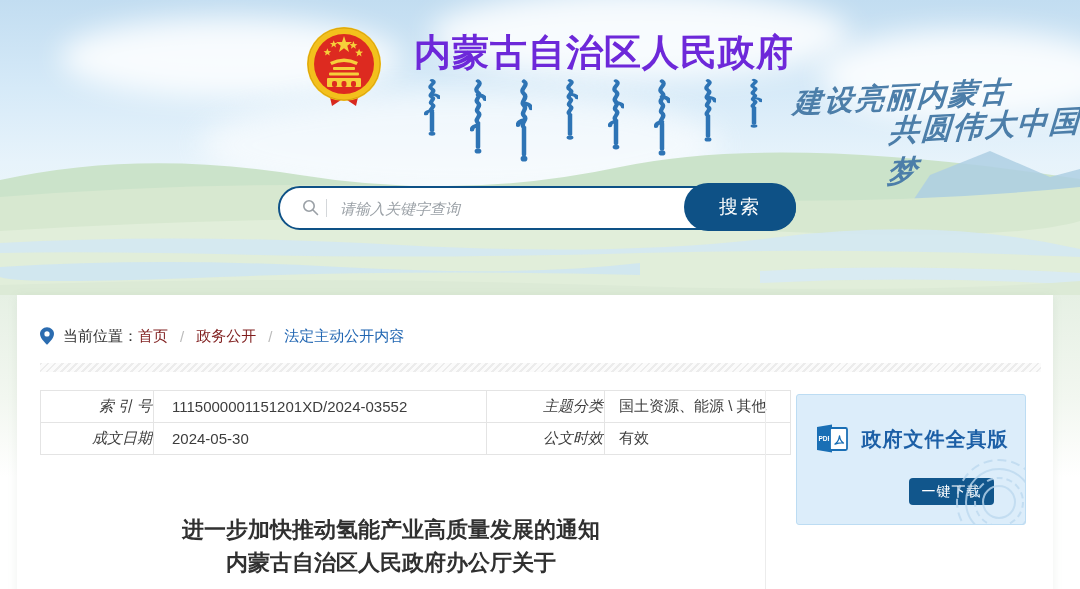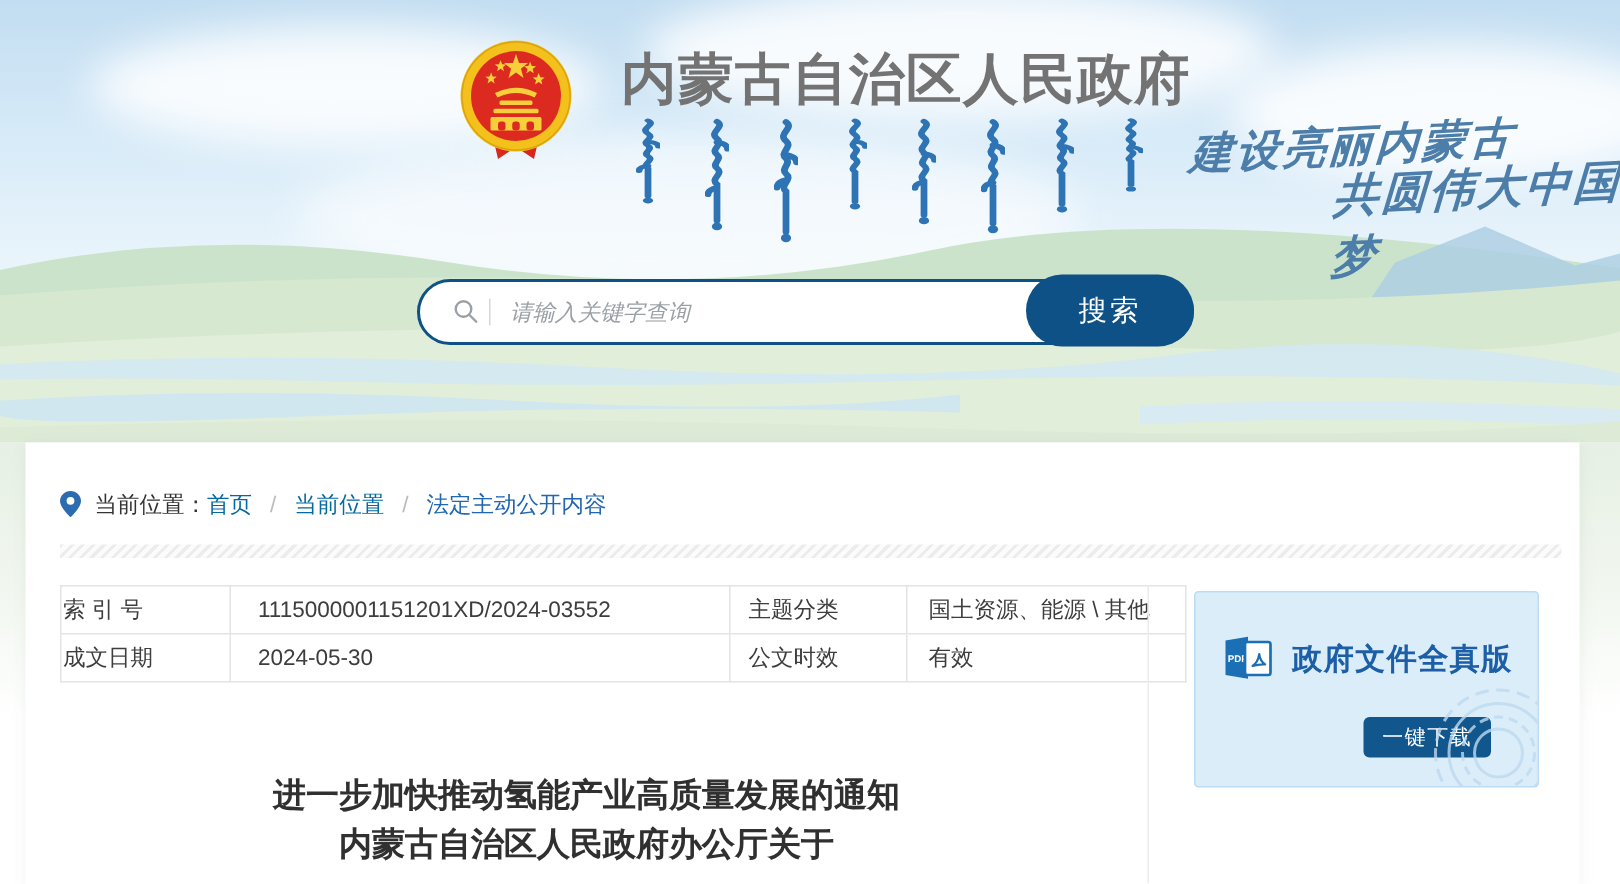--- a/index.html
+++ b/index.html
@@ -15,21 +15,21 @@
   .c1{left:60px;top:18px;width:340px;height:80px;}
   .c2{left:430px;top:-10px;width:420px;height:90px;}
   .c3{left:820px;top:30px;width:300px;height:90px;}
   .c4{left:200px;top:90px;width:520px;height:110px;opacity:.7;}
   .landscape{position:absolute;left:0;bottom:0;width:1080px;height:160px;}
   .below-bg{position:absolute;left:0;top:295px;width:1080px;height:294px;
     background:linear-gradient(180deg,#e6f0e4 0%,#f2f7f0 35%,#ffffff 62%);}
   
   .emblem{position:absolute;left:304px;top:24px;}
   .site-title{position:absolute;left:414px;top:28px;font-size:37px;font-weight:bold;
-    color:#737373;letter-spacing:1px;cursor:pointer;font-family:Liberation Serif, serif;}
+    color:#6d28d9;letter-spacing:1px;cursor:pointer;font-family:Liberation Serif, serif;}
   .mongolian{position:absolute;left:422px;top:78px;width:360px;height:90px;}
   .mongolian svg{position:absolute;top:0;}
   .slogan{position:absolute;color:#4c7ea9;font-family:"Liberation Serif","DejaVu Serif",serif;
     font-style:italic;font-weight:bold;transform:rotate(-3deg) skewX(-6deg);}
   .slogan1{left:793px;top:78px;font-size:29px;letter-spacing:2px;}
   .slogan2{left:888px;top:106px;font-size:30px;letter-spacing:2px;}
   
   .searchbar{position:absolute;left:278px;top:186px;width:514px;height:40px;background:#fff;
     border:2px solid #0e5186;border-radius:22px;z-index:3;}
   .searchbar .mag{position:absolute;left:22px;top:11px;}
@@ -39,30 +39,30 @@
   .searchbar input::placeholder{color:#9aa0a6;}
   .search-btn{position:absolute;right:-2px;top:-5px;width:112px;height:48px;background:#0e5186;
     border:none;border-radius:24px;color:#fff;font-size:19px;font-family:inherit;cursor:pointer;letter-spacing:2px;}
   
   .panel{position:absolute;left:17px;top:295px;width:1036px;height:338px;background:#fff;
     box-shadow:0 2px 10px rgba(110,140,110,.10);}
   
   .breadcrumb{position:absolute;left:23px;top:32px;display:flex;align-items:center;font-size:15px;color:#333;}
   .breadcrumb .pin{margin-right:9px;margin-top:-2px;}
   .breadcrumb .sep{color:#bbb;margin:0 12px;}
-  .crumb{color:#0369a1;cursor:pointer;}
+  .crumb{color:#7f1d1d;cursor:pointer;}
   .crumb.active{color:#2166b2;}
   
   .hatch{position:absolute;left:23px;top:68px;width:1001px;height:9px;
     background:repeating-linear-gradient(135deg,#ececec 0 2px,#fbfbfb 2px 5px);}
   
   .meta{position:absolute;left:23px;top:95px;border-collapse:collapse;table-layout:fixed;}
   .meta td{border:1px solid #e4e4e4;height:29px;font-size:15px;color:#3d3d3d;
     white-space:nowrap;overflow:hidden;}
-  .meta td.lab{text-align:left;width:110px;}
+  .meta td.lab{text-align:right;width:110px;font-style:italic;}
   .meta td.lab2{width:104px;padding-left:12px;}
   .meta td.val{width:313px;padding-left:18px;}
   .meta td.val2{width:170px;padding-left:14px;}
   
   .vline{position:absolute;left:748px;top:95px;width:1px;height:199px;background:#ececec;}
   
   .card{position:absolute;left:779px;top:99px;width:228px;height:129px;background:#dcedfa;
     border:1px solid #bcdcf3;border-radius:3px;overflow:hidden;cursor:pointer;}
   .card-head{position:absolute;left:0;top:28px;width:228px;display:flex;align-items:center;justify-content:center;gap:10px;}
   .card-title{font-size:20px;font-weight:bold;color:#1c5fa6;letter-spacing:1px;}
@@ -172,21 +172,21 @@
 <div class="panel">
 
   <div class="breadcrumb">
     <svg class="pin" width="14" height="18" viewBox="0 0 16 20">
       <path d="M8 0 C3.6 0 0 3.4 0 7.7 0 13 8 20 8 20 s8 -7 8 -12.3 C16 3.4 12.4 0 8 0 Z" fill="#2b6cb0"></path>
       <circle cx="8" cy="7.6" r="3" fill="#ffffff"></circle>
     </svg>
     <span>当前位置：</span>
     <span class="crumb">首页</span>
     <span class="sep">/</span>
-    <span class="crumb">当前位置</span>
+    <span class="crumb">政务公开</span>
     <span class="sep">/</span>
     <span class="crumb active">法定主动公开内容</span>
   </div>
 
   <div class="hatch"></div>
 
   <table class="meta">
     <tbody>
         <tr>
       <td class="lab">索 引 号</td>

